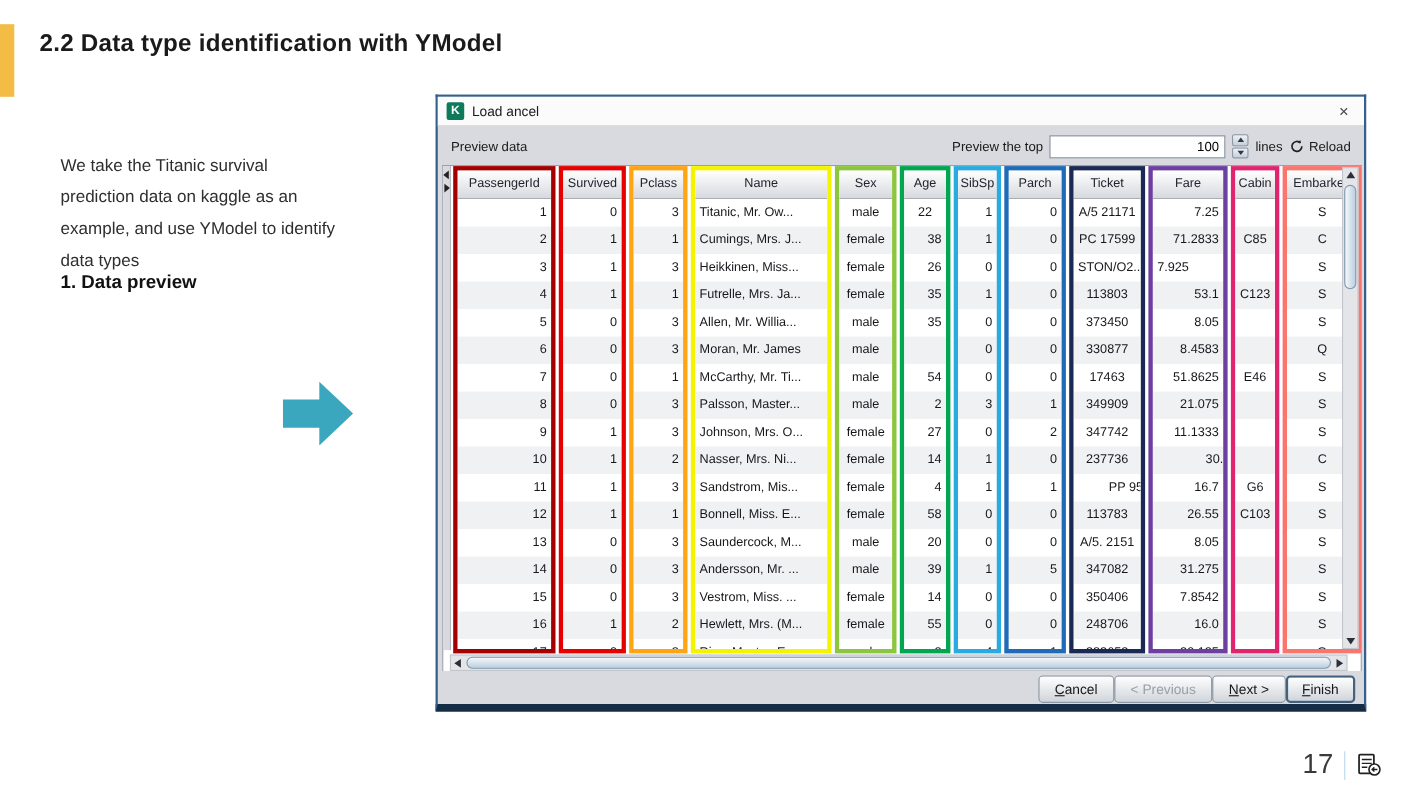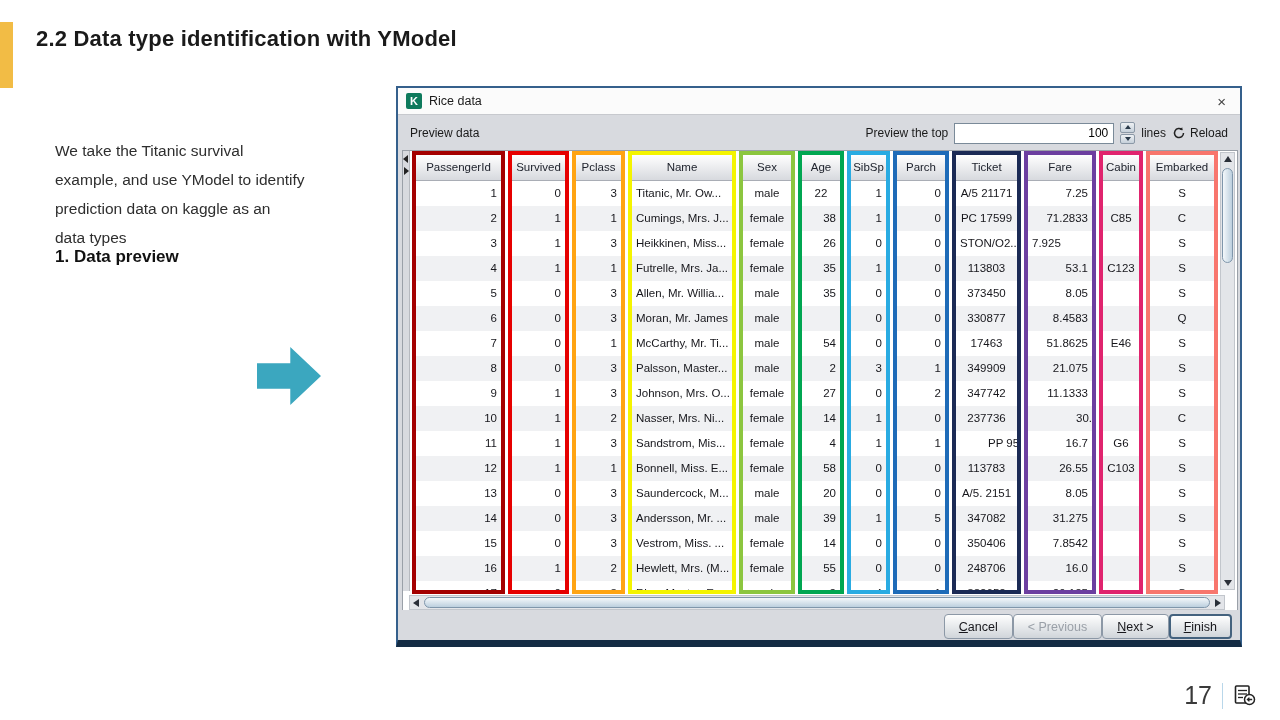--- a/index.html
+++ b/index.html
@@ -85,33 +85,33 @@
 </head>
 <body>
 
 <div class="slide">
 
   <div class="accent-bar"></div>
   <div class="page-title">2.2 Data type identification with YModel</div>
 
   <div class="body-text">
     <div>We take the Titanic survival</div>
+    <div>prediction data on kaggle as an</div>
     <div>example, and use YModel to identify</div>
-    <div>prediction data on kaggle as an</div>
     <div>data types</div>
   </div>
   <div class="step-label">1. Data preview</div>
 
   <div class="big-arrow"></div>
 
   <div class="dialog">
 
     <div class="titlebar">
       <span class="app-icon">K</span>
-      <span class="dialog-title">Rice data</span>
+      <span class="dialog-title">Load ancel</span>
       <span class="close-x">×</span>
     </div>
 
     <div class="toolbar">
       <span>Preview data</span>
       <div class="toolbar-right">
         <span>Preview the top</span>
         <input class="lines-input" value="100" style="">
         <div class="spinner">
           <div class="spin-btn">
@@ -192,21 +192,21 @@
             <div class="tcell" style="text-align: right;">3</div>
             <div class="tcell alt" style="text-align: right;">2</div>
             <div class="tcell" style="text-align: right;">3</div>
             <div class="tcell alt" style="text-align: right;">1</div>
             <div class="tcell" style="text-align: right;">3</div>
             <div class="tcell alt" style="text-align: right;">3</div>
             <div class="tcell" style="text-align: right;">3</div>
             <div class="tcell alt" style="text-align: right;">2</div>
             <div class="tcell" style="text-align: right;">3</div>
           </div>
-          <div class="tcol" style="border-color: rgb(244, 244, 0); width: 108px;">
+          <div class="tcol" style="border-color: rgb(244, 244, 0); width: 128px;">
             <div class="thead">Name</div>
             <div class="tcell" style="text-align: left;">Titanic, Mr. Ow...</div>
             <div class="tcell alt" style="text-align: left;">Cumings, Mrs. J...</div>
             <div class="tcell" style="text-align: left;">Heikkinen, Miss...</div>
             <div class="tcell alt" style="text-align: left;">Futrelle, Mrs. Ja...</div>
             <div class="tcell" style="text-align: left;">Allen, Mr. Willia...</div>
             <div class="tcell alt" style="text-align: left;">Moran, Mr. James</div>
             <div class="tcell" style="text-align: left;">McCarthy, Mr. Ti...</div>
             <div class="tcell alt" style="text-align: left;">Palsson, Master...</div>
             <div class="tcell" style="text-align: left;">Johnson, Mrs. O...</div>

